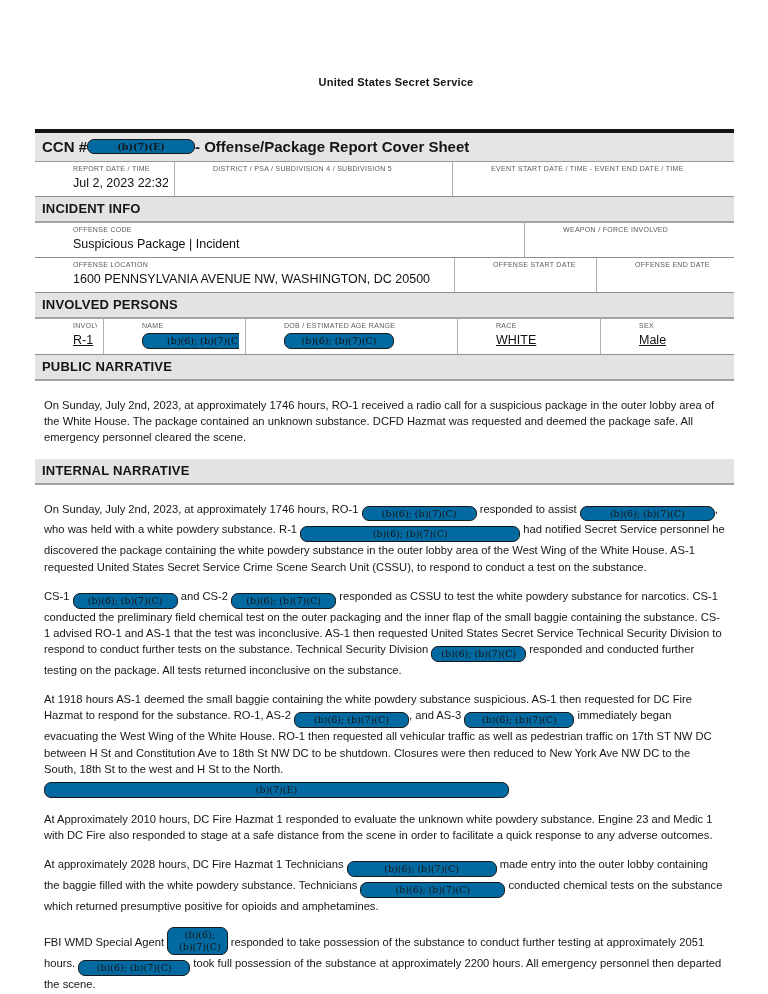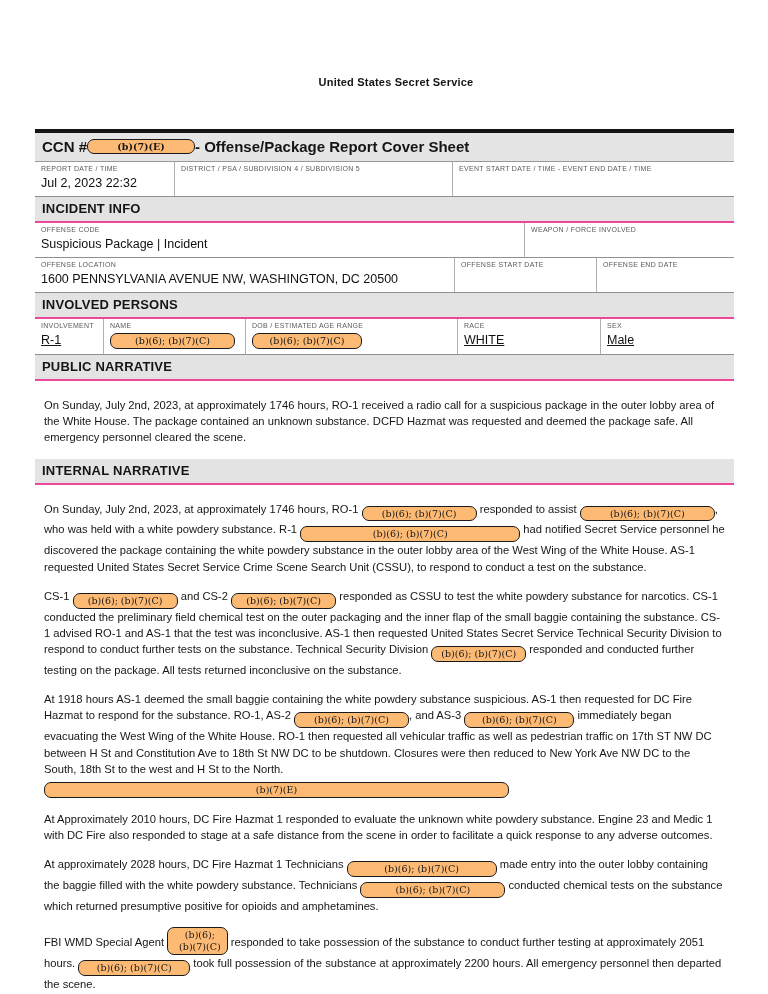--- a/index.html
+++ b/index.html
@@ -14,37 +14,37 @@
     font-size:11px;font-weight:bold;letter-spacing:.2px;
   }
   .sheet{position:absolute;left:35px;top:129px;width:699px;}
   .topbar{height:4px;background:#151515;}
   .ccn{
     background:#e5e5e5;border-bottom:1px solid #999;
     padding:5px 7px 6px;display:flex;align-items:center;
     font-size:15px;font-weight:bold;
   }
   .band{
-    background:#e3e3e3;border-bottom:2px solid #ec4899;
+    background:#e3e3e3;border-bottom:2px solid #a3a3a3;
     padding:4px 7px 5px;font-weight:bold;font-size:13px;letter-spacing:.2px;
   }
   .fieldrow{display:grid;border-bottom:1px solid #8f8f8f;}
   .row-top{grid-template-columns:140px 278px 1fr;}
   .row-offense{grid-template-columns:490px 1fr;}
   .row-location{grid-template-columns:420px 142px 1fr;}
   .row-persons{grid-template-columns:69px 142px 212px 143px 71px 1fr;text-decoration:underline;}
-  .cell{padding:3px 6px 5px;border-right:1px solid #b0b0b0;min-width:0;}
+  .cell{padding:3px 6px 5px;border-right:1px solid #b0b0b0;min-width:0;margin-left:32px;}
   .cell:last-child{border-right:none;}
   .flabel{font-size:7px;color:#5a5a5a;letter-spacing:.3px;margin-bottom:4px;white-space:nowrap;overflow:hidden;}
   .fvalue{font-size:12.5px;color:#101010;min-height:15px;white-space:nowrap;overflow:hidden;}
   .para{margin:13px 9px;font-size:11.2px;line-height:1.45;color:#161616;}
   .para.tight{margin-top:16px;}
   .redact{
     display:inline-block;box-sizing:border-box;
-    border:1.8px solid #1a1a1a;background:#fdba74;border-radius:7px;
+    border:1.8px solid #1a1a1a;background:#0369a1;border-radius:7px;
     font-family:"DejaVu Serif",serif;font-size:9.5px;line-height:1.25;
     padding:1px 6px;text-align:center;vertical-align:-4px;white-space:pre-line;
   }
   .ccn .redact{vertical-align:-2px;}
   .sig-block{
     margin-top:10px;border-top:3px solid #151515;border-bottom:1px solid #9a9a9a;
     display:grid;grid-template-columns:1fr 1fr;
   }
   .sig-cell{padding:6px 10px 9px;min-width:0;}
   .sig-cell + .sig-cell{border-left:1px solid #b0b0b0;}

